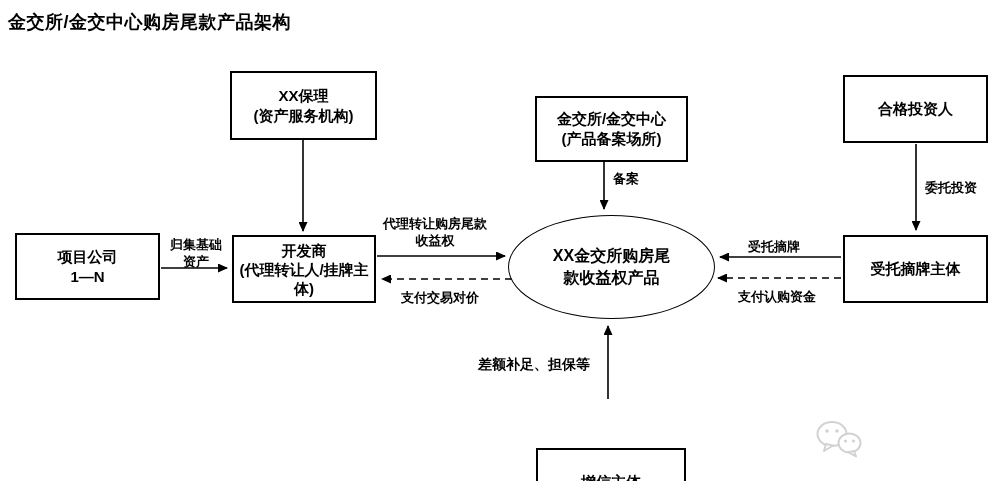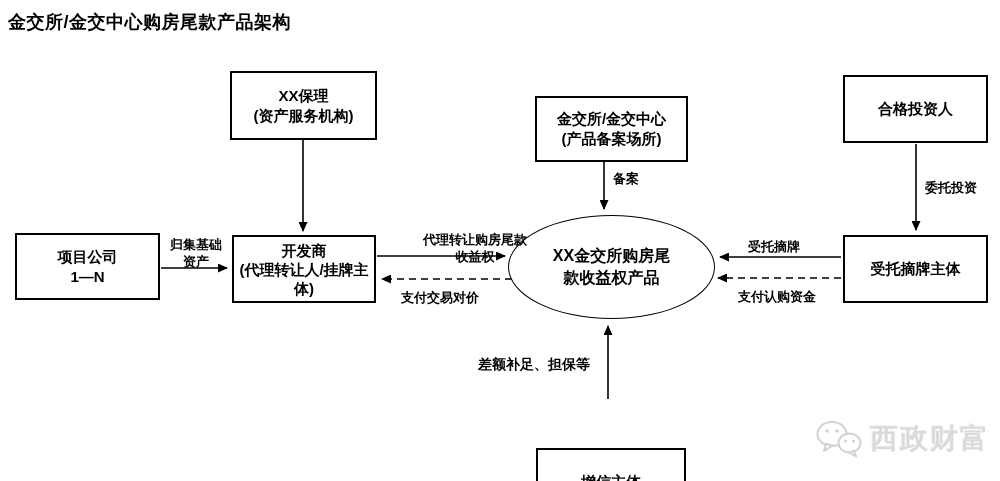--- a/index.html
+++ b/index.html
@@ -148,21 +148,21 @@
   <div class="node" style="left:536px; top:400px; width:150px; height:68px;margin-top:48px;">
     <div>增信主体</div>
   </div>
 
 
   <div class="elabel center" style="left:163px; top:236px; width:66px;text-align:center;">
     <div>归集基础</div>
     <div>资产</div>
   </div>
 
-  <div class="elabel center" style="left:380px; top:231px; width:110px;margin-left:40px;">
+  <div class="elabel center" style="left:380px; top:215px; width:110px;">
     <div>代理转让购房尾款</div>
     <div>收益权</div>
   </div>
 
   <div class="elabel center" style="left:385px; top:289px; width:110px;">支付交易对价</div>
 
   <div class="elabel" style="left:613px; top:170px;">备案</div>
 
   <div class="elabel" style="left:925px; top:179px;">委托投资</div>
 
@@ -176,16 +176,15 @@
     <svg width="46" height="38" viewBox="0 0 46 38">
       <ellipse cx="16" cy="14" rx="14.5" ry="12" fill="#ffffff" stroke="#d2d2d2" stroke-width="2"></ellipse>
       <path d="M10 24 L8 31 L17 25.5 Z" fill="#ffffff" stroke="#d2d2d2" stroke-width="2" stroke-linejoin="round"></path>
       <circle cx="11" cy="11" r="1.8" fill="#d2d2d2"></circle>
       <circle cx="21" cy="11" r="1.8" fill="#d2d2d2"></circle>
       <ellipse cx="33.5" cy="23" rx="11" ry="9.5" fill="#ffffff" stroke="#d2d2d2" stroke-width="2"></ellipse>
       <path d="M38 31 L40 36.5 L32.5 32.2 Z" fill="#ffffff" stroke="#d2d2d2" stroke-width="2" stroke-linejoin="round"></path>
       <circle cx="29.5" cy="21" r="1.6" fill="#d2d2d2"></circle>
       <circle cx="37.5" cy="21" r="1.6" fill="#d2d2d2"></circle>
     </svg>
-    <span class="wtext">西政财富</span>
   </div>
 
 </div>
 
 </body></html>

